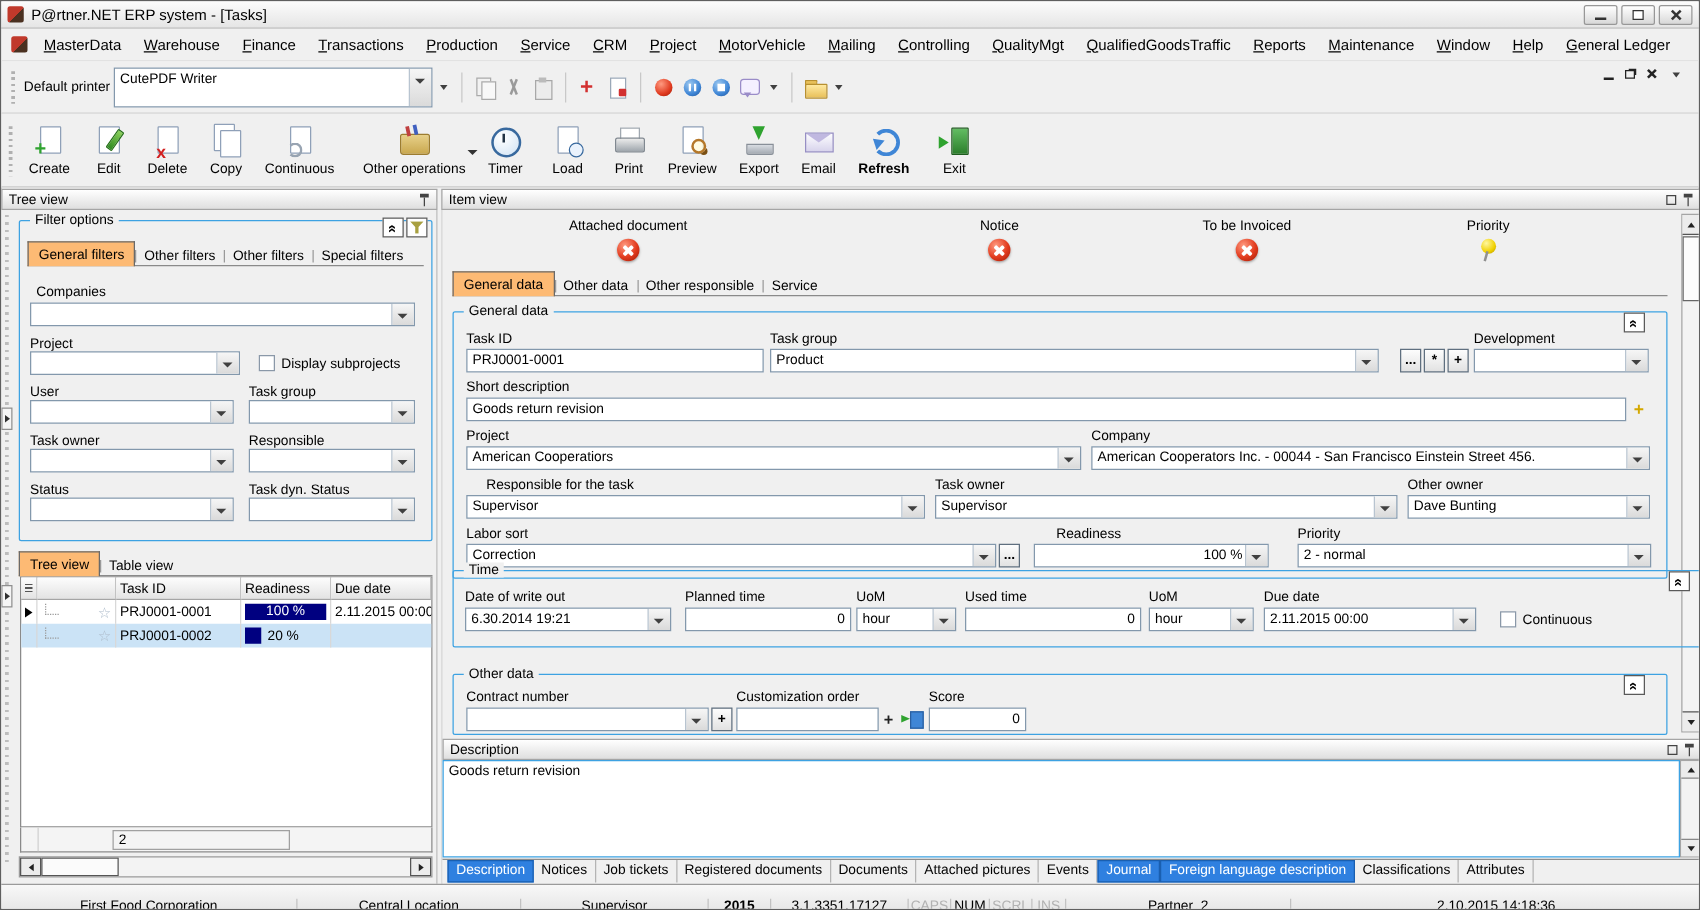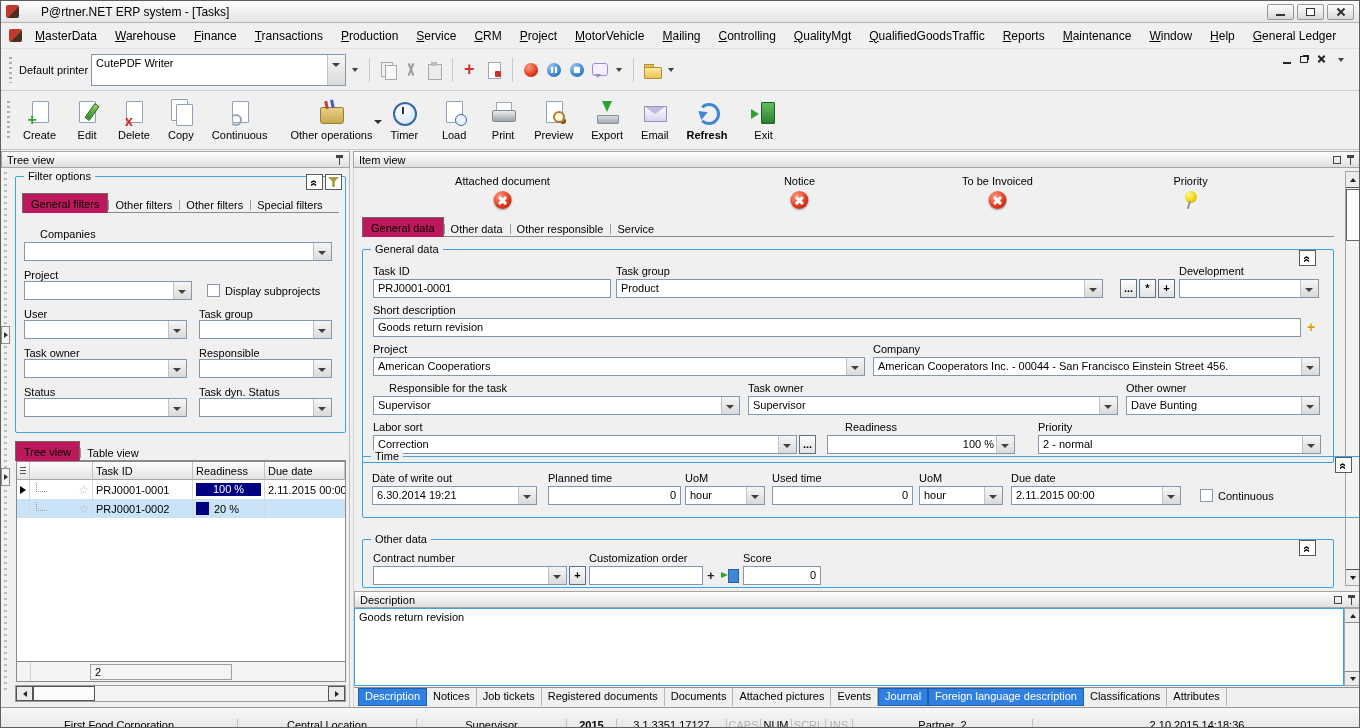--- a/index.html
+++ b/index.html
@@ -1,20 +1,20 @@
 <!DOCTYPE html>
 <html><head>
 <meta charset="utf-8">
 <style>
 *{box-sizing:border-box;margin:0;padding:0}
 body{background:#8a8a8a;font-family:"Liberation Sans",sans-serif}
 #app{position:relative;width:1360px;height:728px;background:#f0f0f0;font-size:11px;color:#000;border:1px solid #5f5f5f;overflow:hidden}
 
 
-.titlebar{position:absolute;left:0;top:0;width:100%;height:22px;background:linear-gradient(#fcfcfc,#e5e5e5);border-bottom:1px solid #b5b5b5;display:flex;align-items:center;gap:22px;padding:0 5px;font-size:12px}
+.titlebar{position:absolute;left:0;top:0;width:100%;height:22px;background:linear-gradient(#fcfcfc,#e5e5e5);border-bottom:1px solid #b5b5b5;display:flex;align-items:center;gap:6px;padding:0 5px;font-size:12px}
 .appicon{width:13px;height:13px;border-radius:2px;background:linear-gradient(135deg,#c0392b 0 55%,#4a3020 55% 100%);flex:0 0 auto}
 .winbtns{margin-left:auto;display:flex;gap:3px}
 .winbtn{width:27px;height:16px;border:1px solid #979797;border-radius:2px;background:linear-gradient(#ffffff,#d8d8d8);display:flex;align-items:center;justify-content:center;position:relative}
 .g-min{width:9px;height:2px;background:#333;margin-top:6px}
 .g-max{width:9px;height:8px;border:1px solid #333;background:#fff}
 .g-x{position:relative;width:10px;height:10px}
 .g-x::before,.g-x::after{content:"";position:absolute;left:0;top:4px;width:10px;height:2px;background:#333}
 .g-x::before{transform:rotate(45deg)}.g-x::after{transform:rotate(-45deg)}
 
 
@@ -110,21 +110,21 @@
 
 .gbox{position:absolute;border:1px solid #3da2e2;border-radius:2px}
 .legend{position:absolute;top:-7px;left:8px;background:#f0f0f0;padding:0 4px;white-space:nowrap}
 .gbtn{position:absolute;width:17px;height:16px;border:1px solid #5a5a5a;background:#fff;display:flex;align-items:center;justify-content:center}
 .chev{display:inline-block;transform:rotate(90deg);font-weight:bold;font-size:12px;letter-spacing:-2px;line-height:10px}
 .funnel{width:11px;height:10px;background:#a8a040;clip-path:polygon(0 0,100% 0,62% 45%,62% 100%,38% 100%,38% 45%)}
 .tabs{display:flex;align-items:flex-end;position:relative;height:20px}
 .tabs::after{content:"";position:absolute;left:0;right:0;bottom:0;height:1px;background:#8a8a8a}
 .tab{padding:3px 7px 2px;position:relative;white-space:nowrap;cursor:default}
 .tab+.tab::before{content:"";position:absolute;left:0;top:4px;bottom:3px;width:1px;background:#9a9a9a}
-.tab.active{background:#be185d;border:1px solid #6a6a6a;border-bottom:none;z-index:2;padding:4px 8px 3px}
+.tab.active{background:#fdba74;border:1px solid #6a6a6a;border-bottom:none;z-index:2;padding:4px 8px 3px}
 .flabel{position:absolute;white-space:nowrap}
 .fcombo{position:absolute;height:19px;font-size:11px}
 .tinput{position:absolute;height:19px;background:#fff;border:1px solid #8398ac;padding:2px 4px;overflow:hidden;white-space:nowrap}
 .num{text-align:right}
 .sqbtn{position:absolute;height:19px;width:17px;border:1px solid #5f6f7f;background:linear-gradient(#fdfdfd,#e2e2e2);text-align:center;line-height:16px;font-weight:bold;cursor:default}
 .cb{position:absolute;width:13px;height:13px;background:#fff;border:1px solid #8a98a8}
 
 
 .ttable{position:absolute;left:15px;top:293px;width:330px;height:201px;background:#fff;border:1px solid #8a8a8a}
 .trow{display:flex;height:19px;align-items:stretch}
@@ -366,21 +366,21 @@
         </span>
 
       <div class="tabs" style="position:absolute;left:6px;right:6px;top:16px">
 
       <span class="tab active">General filters</span>
           <span class="tab">Other filters</span>
           <span class="tab">Other filters</span>
           <span class="tab">Special filters</span>
         </div>
 
-      <span class="flabel" style="left:24px;top:51px">Companies</span>
+      <span class="flabel" style="left:13px;top:51px">Companies</span>
       <span class="combo fcombo" style="left:8px;top:65px;width:308px"></span>
 
       <span class="flabel" style="left:8px;top:92px">Project</span>
       <span class="combo fcombo" style="left:8px;top:104px;width:168px"></span>
       <span class="cb" style="left:191px;top:107px"></span>
       <span class="flabel" style="left:209px;top:108px">Display subprojects</span>
 
       <span class="flabel" style="left:8px;top:131px">User</span>
       <span class="flabel" style="left:183px;top:131px">Task group</span>
       <span class="combo fcombo" style="left:8px;top:143px;width:163px"></span>

